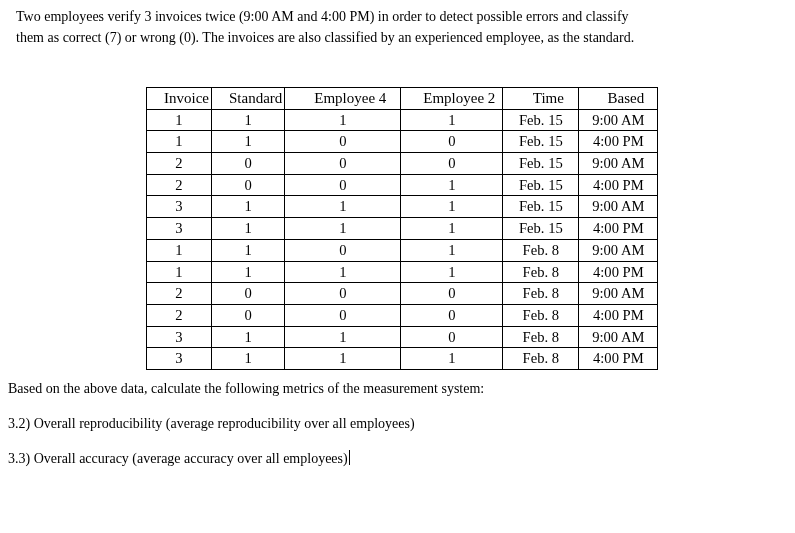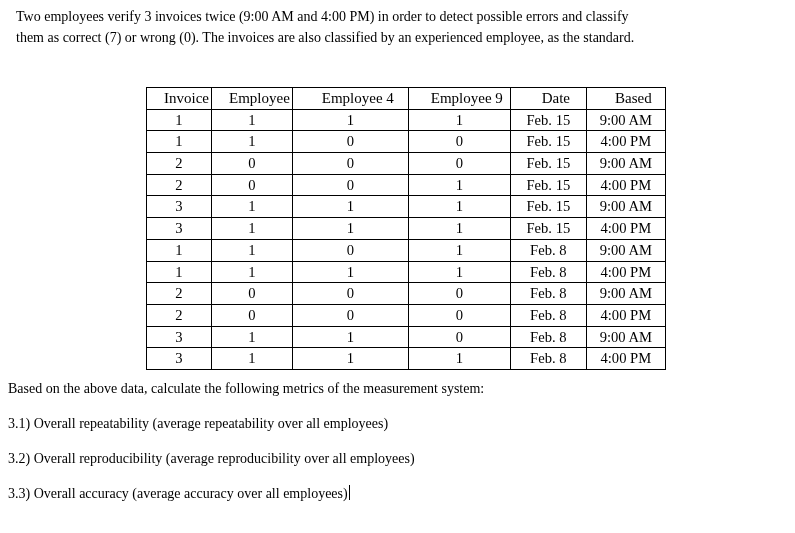--- a/index.html
+++ b/index.html
@@ -113,24 +113,24 @@
         <col class="c-invoice">
         <col class="c-standard">
         <col class="c-emp1">
         <col class="c-emp2">
         <col class="c-date">
         <col class="c-time">
       </colgroup>
       <thead>
         <tr>
           <th>Invoice</th>
-          <th>Employee</th>
+          <th>Standard</th>
           <th>Employee 4</th>
-          <th>Employee 9</th>
-          <th>Date</th>
+          <th>Employee 2</th>
+          <th>Time</th>
           <th>Based</th>
         </tr>
       </thead>
       <tbody>
         <tr>
           <td>1</td>
           <td>1</td>
           <td>1</td>
           <td>1</td>
           <td>Feb. 15</td>
@@ -223,18 +223,17 @@
           <td>1</td>
           <td>Feb. 8</td>
           <td>4:00 PM</td>
         </tr>
       </tbody>
     </table>
   </div>
 
   <div class="questions">
     <span class="q-line">Based on the above data, calculate the following metrics of the measurement system:</span>
-    <span class="q-line">3.1) Overall repeatability (average repeatability over all employees)</span>
     <span class="q-line">3.2) Overall reproducibility (average reproducibility over all employees)</span>
     <span class="q-line"><span>3.3) Overall accuracy (average accuracy over all employees)</span><span class="caret"></span></span>
   </div>
 
 </div>
 
 </body></html>

